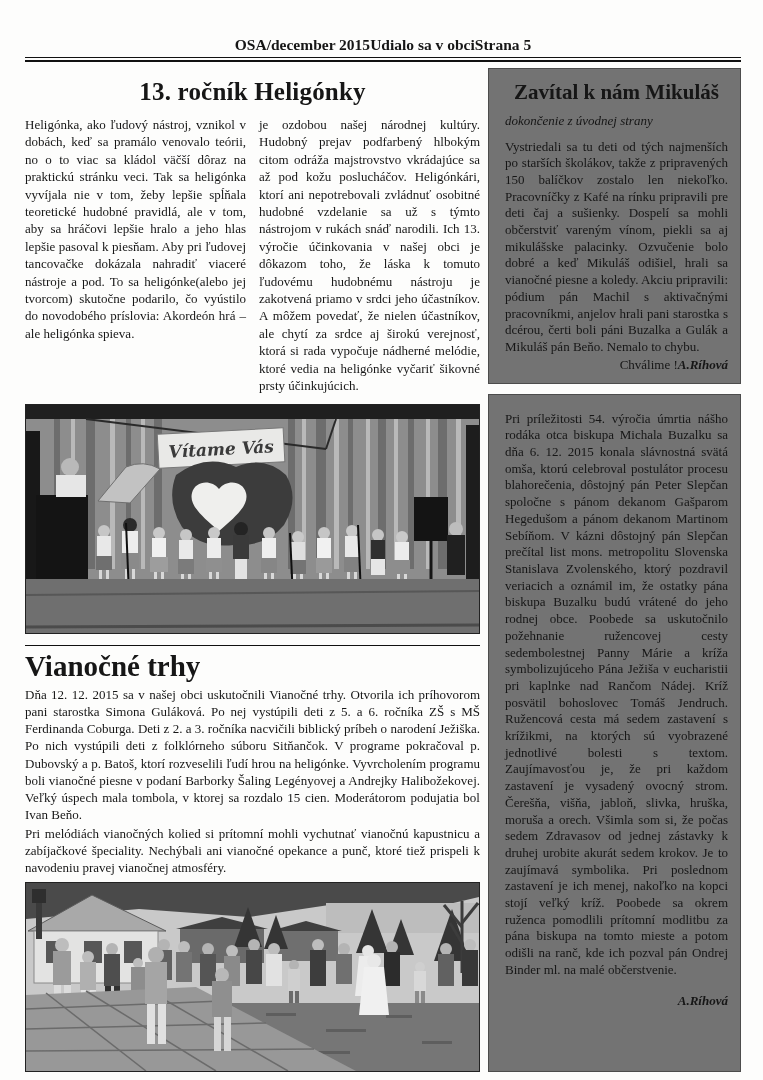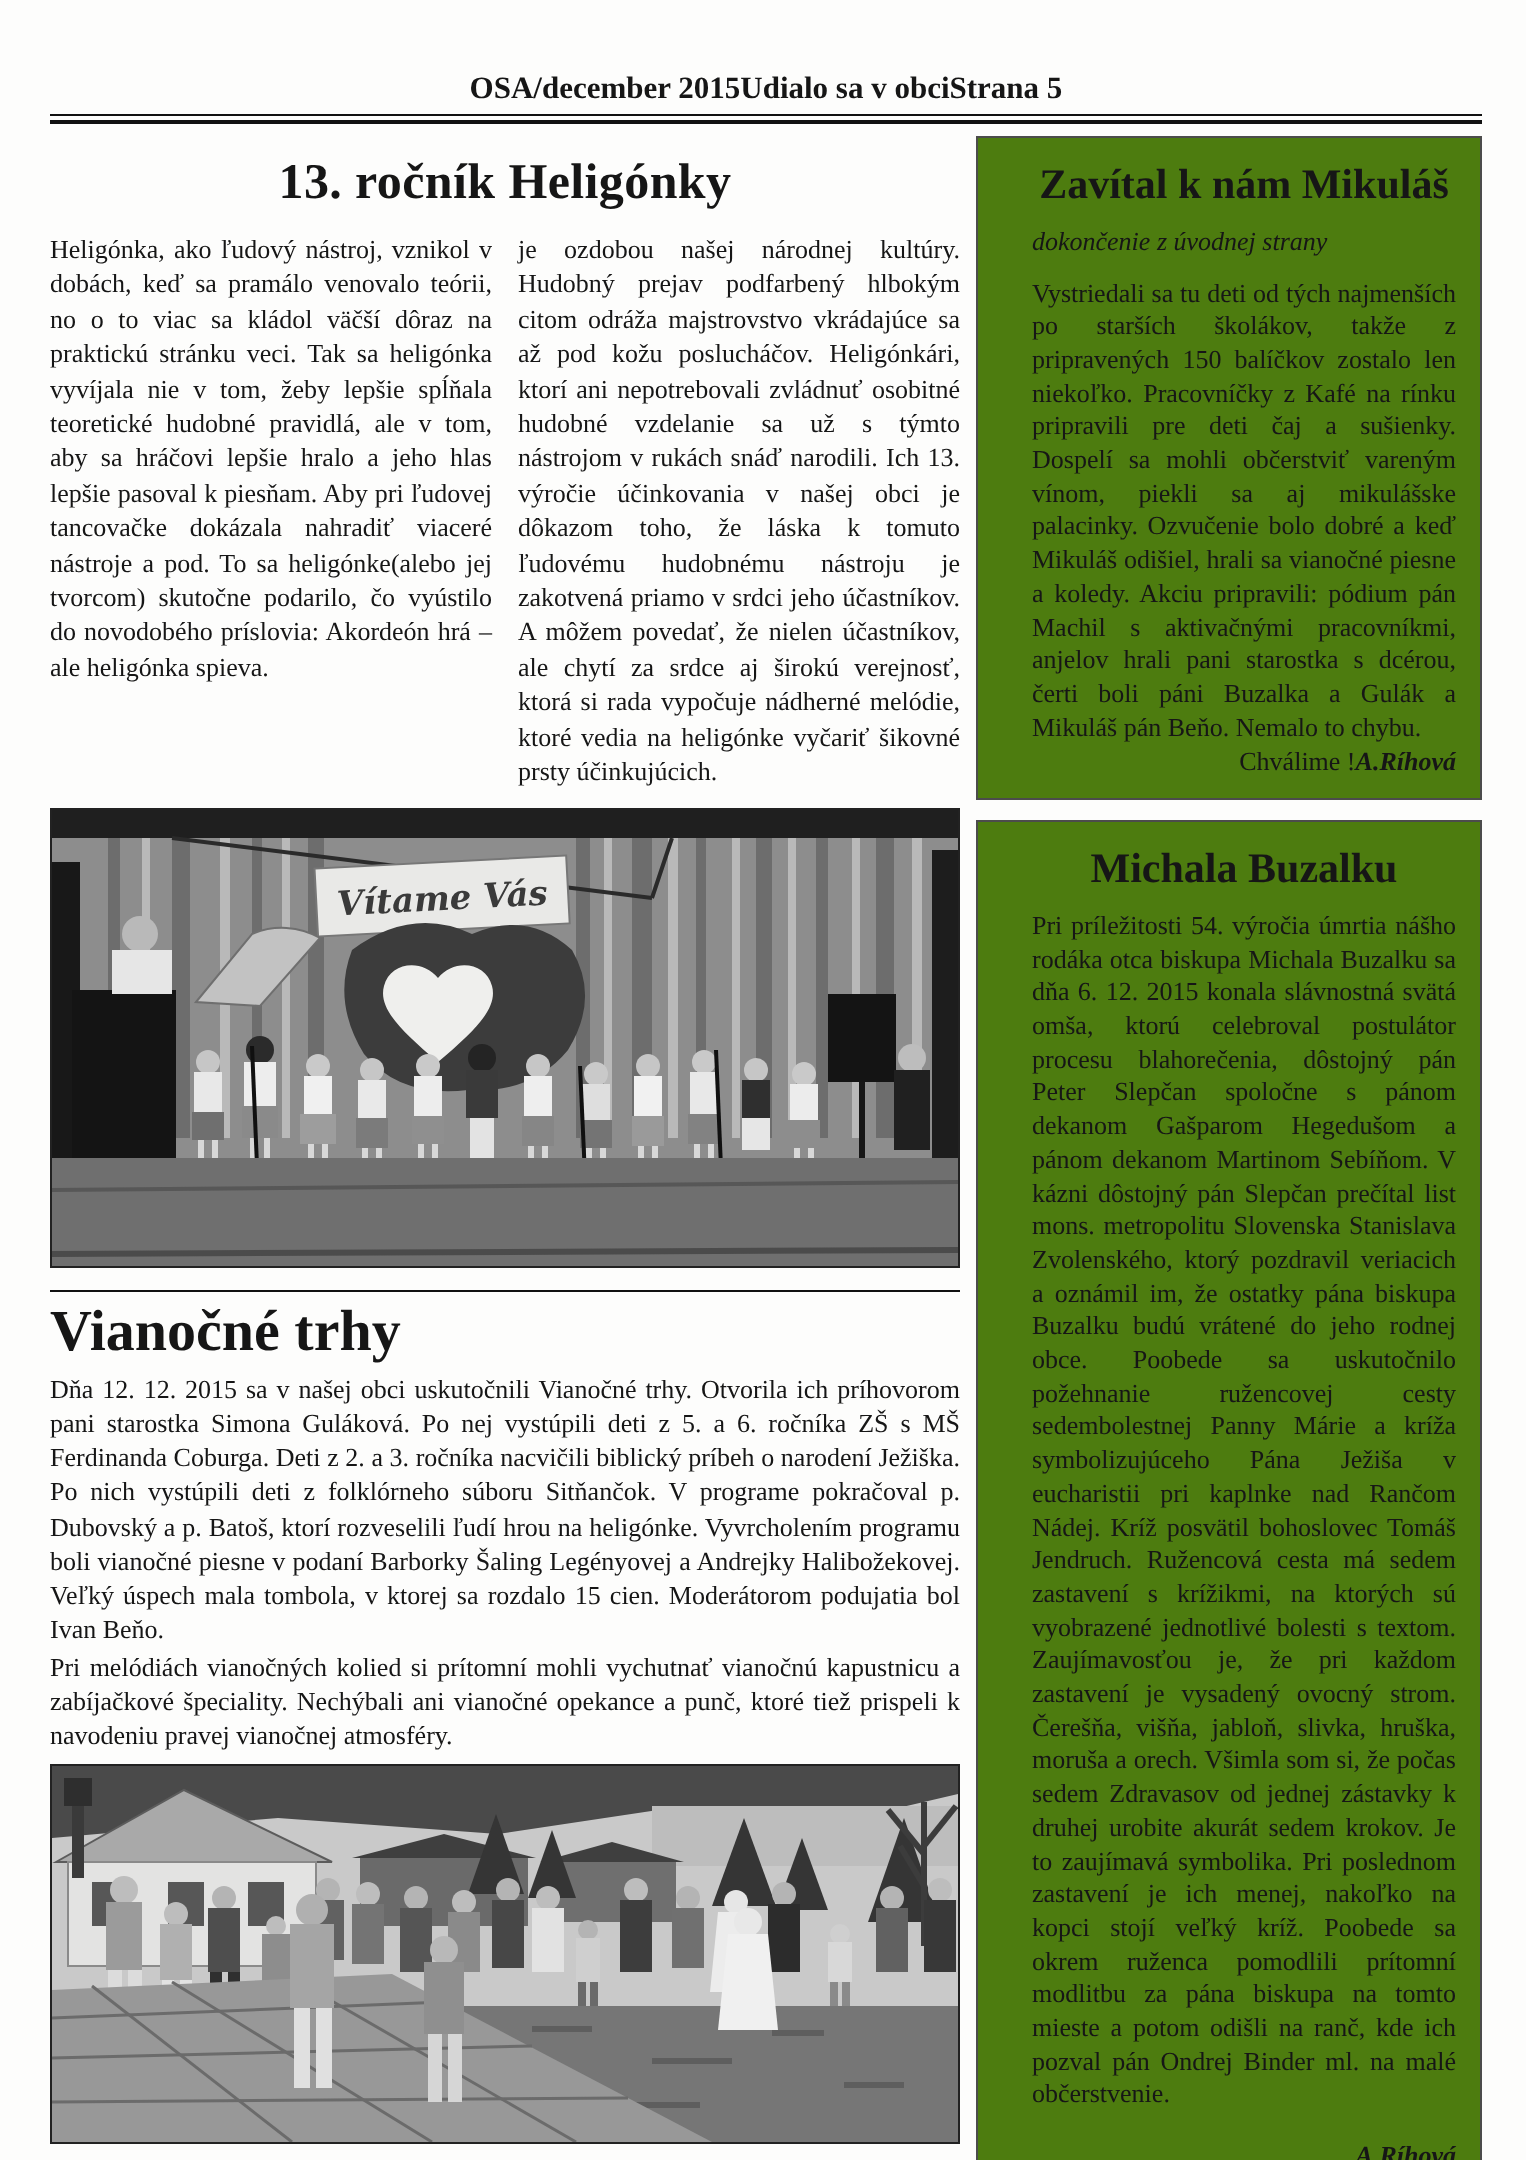--- a/index.html
+++ b/index.html
@@ -34,23 +34,23 @@
   .two-cols{display:flex;gap:13px;}
   .col{width:221px;font-size:13px;line-height:1.34;text-align:justify;}
   .col p{margin:0 0 1px 0;}
   .photo{display:block;margin-top:8px;border:1px solid #222;}
   .rule{height:1px;background:#111;margin:11px 0 0 0;}
   h2.article-title2{font-size:29px;margin:4px 0 3px 0;font-weight:bold;}
   .body-text{font-size:13px;line-height:1.33;text-align:justify;}
   .body-text p{margin:0 0 1px 0;}
   
   .side-box{
-    background:#4d7c0f;
+    background:#737373;
     border:1px solid #4c4c4c;
-    padding:8px 12px 10px 27px;
+    padding:8px 12px 10px 16px;
     box-sizing:border-box;
   }
   .side-box.grow{flex:1;}
   .side-title{
     text-align:center;font-weight:bold;font-size:21px;line-height:1.12;
     margin:4px 0 8px 0;
   }
   .kicker{font-style:italic;font-size:13px;margin:2px 0 10px 0;}
   .side-body{font-size:13px;line-height:1.285;text-align:justify;}
   .closing-line{display:flex;justify-content:flex-end;font-size:13px;margin-top:1px;}
@@ -434,21 +434,20 @@
         <div class="kicker">dokončenie z úvodnej strany</div>
         <div class="side-body">Vystriedali sa tu deti od tých najmenších po starších školákov, takže z pripravených 150 balíčkov zostalo len niekoľko. Pracovníčky z Kafé na rínku pripravili pre deti čaj a sušienky. Dospelí sa mohli občerstviť vareným vínom, piekli sa aj mikulášske palacinky. Ozvučenie bolo dobré a keď Mikuláš odišiel, hrali sa vianočné piesne a koledy. Akciu pripravili: pódium pán Machil s aktivačnými pracovníkmi, anjelov hrali pani starostka s dcérou, čerti boli páni Buzalka a Gulák a Mikuláš pán Beňo. Nemalo to chybu.</div>
         <div class="closing-line">
           <span>Chválime !</span>
           <span class="signature">A.Ríhová</span>
         </div>
       </div>
 
       <div class="side-box grow">
         <div class="side-title">
-          <div>Michala Buzalku</div>
         </div>
         <div class="side-body">Pri príležitosti 54. výročia úmrtia nášho rodáka otca biskupa Michala Buzalku sa dňa 6. 12. 2015 konala slávnostná svätá omša, ktorú celebroval postulátor procesu blahorečenia, dôstojný pán Peter Slepčan spoločne s pánom dekanom Gašparom Hegedušom a pánom dekanom Martinom Sebíňom. V kázni dôstojný pán Slepčan prečítal list mons. metropolitu Slovenska Stanislava Zvolenského, ktorý pozdravil veriacich a oznámil im, že ostatky pána biskupa Buzalku  budú vrátené do jeho rodnej obce. Poobede sa uskutočnilo požehnanie ružencovej cesty sedembolestnej Panny Márie a kríža symbolizujúceho Pána Ježiša v eucharistii pri kaplnke nad Rančom Nádej. Kríž posvätil bohoslovec Tomáš Jendruch. Ružencová cesta má sedem zastavení s krížikmi, na ktorých sú vyobrazené jednotlivé bolesti s textom. Zaujímavosťou je, že pri každom zastavení je vysadený ovocný strom. Čerešňa, višňa, jabloň, slivka, hruška, moruša a orech. Všimla som si, že počas sedem Zdravasov od jednej zástavky k druhej urobite akurát sedem krokov. Je to zaujímavá symbolika. Pri poslednom zastavení je ich menej, nakoľko na kopci stojí veľký kríž.  Poobede sa okrem ruženca pomodlili prítomní modlitbu za pána biskupa na tomto mieste a potom odišli na ranč, kde ich pozval pán Ondrej Binder ml. na malé občerstvenie.</div>
         <div class="signature signature-right">A.Ríhová</div>
       </div>
 
     </div>
   </div>
 </div>
 
 </body></html>

